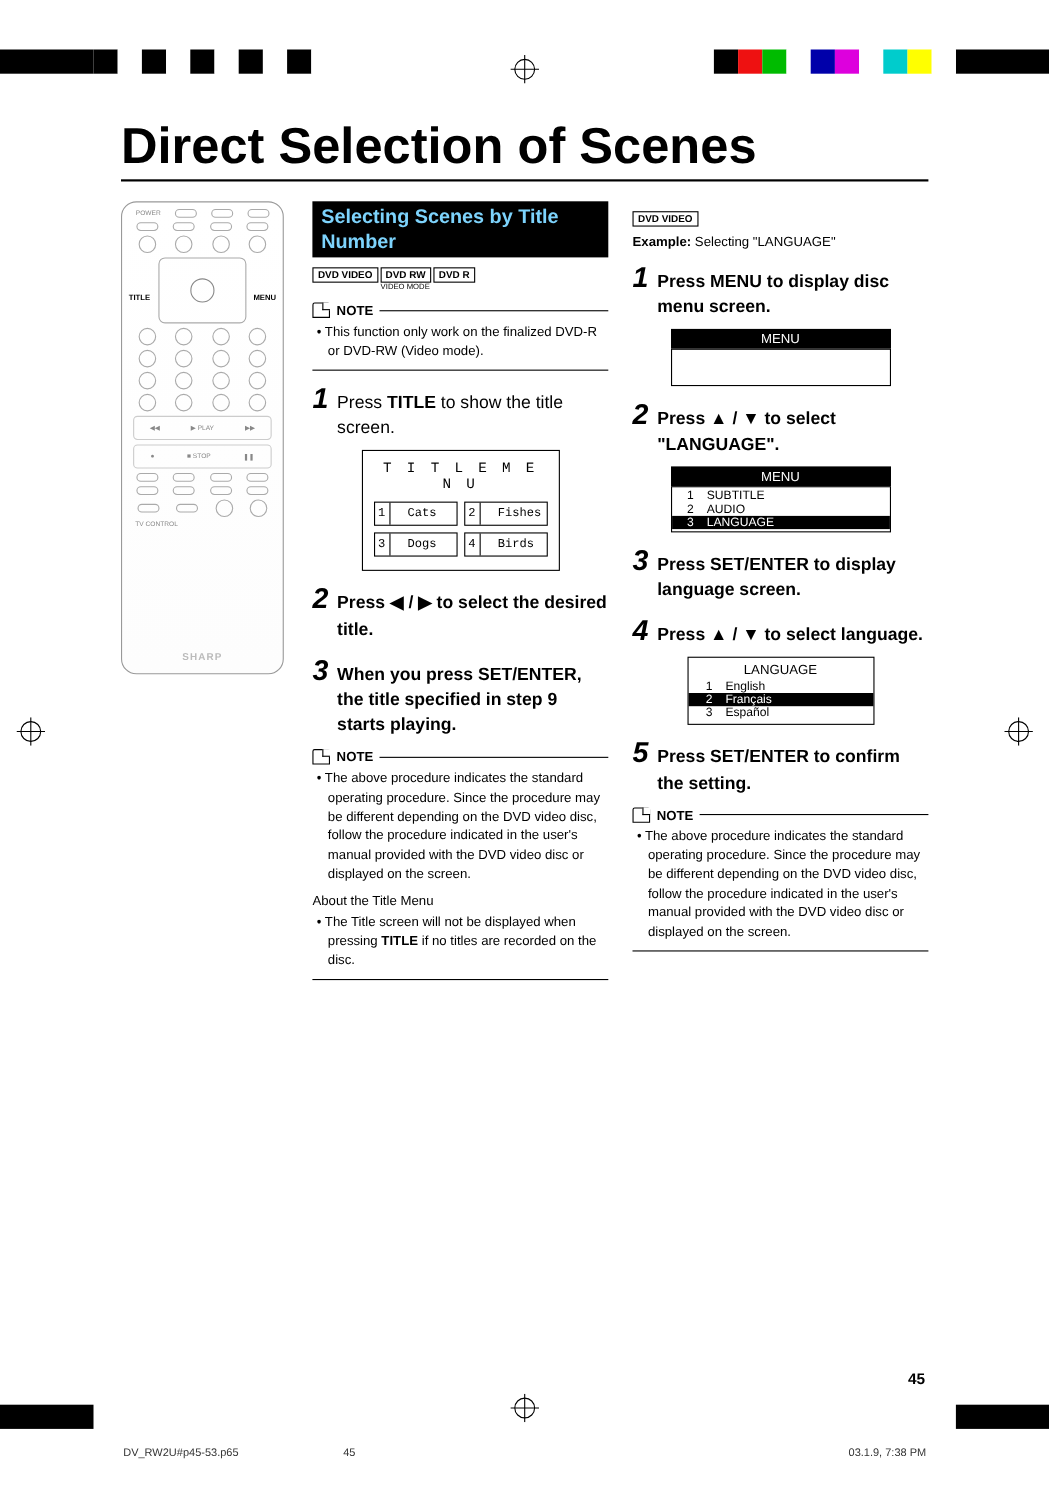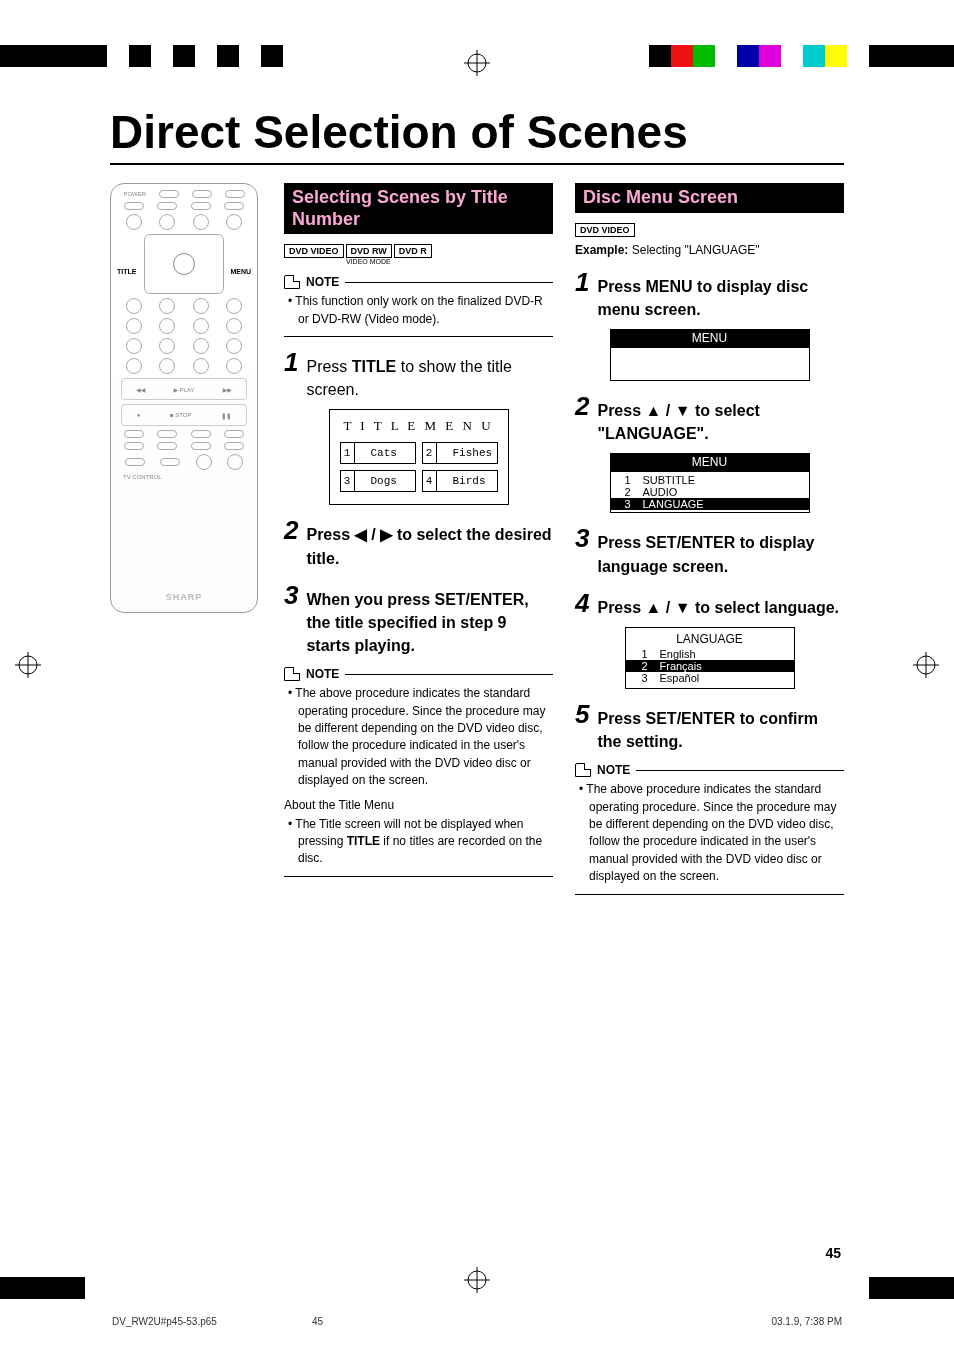--- a/index.html
+++ b/index.html
@@ -37,39 +37,39 @@
   .remote .nav .c{position:absolute;width:22px;height:22px;border:1px solid #888;border-radius:50%;top:50%;left:50%;transform:translate(-50%,-50%)}
   .remote .label-title{position:absolute;left:6px;top:84px;font-size:7px;color:#000;font-weight:bold}
   .remote .label-menu{position:absolute;right:6px;top:84px;font-size:7px;color:#000;font-weight:bold}
   .remote .brand{position:absolute;bottom:10px;left:0;right:0;text-align:center;font-size:9px;color:#bbb;font-weight:bold;letter-spacing:1px}
   .remote .playrow{height:22px;border:1px solid #ccc;border-radius:4px;margin:4px 4px;display:flex;align-items:center;justify-content:space-around}
   .remote .tbl{font-size:6px}
 
   .col-main{flex:1;display:flex;gap:22px}
   .col-a,.col-b{flex:1;min-width:0}
 
-  .section-head{background:#000;color:#f9a8d4;font-size:18px;font-weight:bold;padding:4px 8px;line-height:1.2}
+  .section-head{background:#000;color:#7dd3fc;font-size:18px;font-weight:bold;padding:4px 8px;line-height:1.2}
   .badge{display:inline-block;border:1px solid #000;font-size:9px;padding:1px 4px;margin-right:2px;font-weight:bold}
   .badges{margin:6px 0 4px 0}
   .note-head{display:flex;align-items:center;gap:6px;margin-top:10px}
   .note-head .icon{width:16px;height:14px;border:1px solid #000;border-radius:2px 2px 0 0;position:relative}
   .note-head .icon::before{content:"";position:absolute;right:-1px;top:-1px;width:6px;height:6px;background:#fff;border-left:1px solid #000;border-bottom:1px solid #000}
   .note-head b{font-size:12px}
   .note-head .line{flex:1;border-top:1px solid #000}
   .note-text{font-size:12px;line-height:1.45;padding-left:14px;text-indent:-10px;margin:4px 0}
   .note-text::before{content:"• ";}
   .note-sub{font-size:12px;font-weight:normal;margin-top:8px}
 
   .step{display:flex;gap:8px;margin:12px 0 4px 0}
   .step-num{font-size:26px;font-weight:bold;font-style:italic;line-height:1}
   .step-txt{font-size:16px;line-height:1.45;flex:1;padding-top:6px}
   .step-txt b{font-weight:bold}
 
   .title-menu-box{width:180px;margin:8px auto 8px auto;border:1px solid #000;padding:8px 10px 12px 10px}
-  .title-menu-box .tm-title{font-family:Liberation Serif, serif;font-size:13px;letter-spacing:3px;text-align:center;margin-bottom:8px}
+  .title-menu-box .tm-title{font-family:Liberation Mono, monospace;font-size:13px;letter-spacing:3px;text-align:center;margin-bottom:8px}
   .tm-grid{display:grid;grid-template-columns:1fr 1fr;gap:6px}
   .tm-cell{display:flex;border:1px solid #000;font-family:"Courier New",monospace;font-size:11px;height:22px}
   .tm-cell .n{width:14px;border-right:1px solid #000;display:flex;align-items:center;justify-content:center}
   .tm-cell .t{flex:1;display:flex;align-items:center;padding-left:16px}
 
   .example{font-size:12px;margin:6px 0}
   .menu-box{margin:8px auto;width:200px}
   .menu-bar{background:#000;color:#fff;text-align:center;font-size:12px;padding:2px 0}
   .menu-body{border:1px solid #000;min-height:34px;font-size:11px;padding:2px 0}
   .menu-body .row{display:flex;padding:0 14px}
@@ -291,21 +291,20 @@
             <b>NOTE</b>
               <span class="line"></span>
           </div>
           <p class="note-text">The above procedure indicates the standard operating procedure. Since the procedure may be different depending on the DVD video disc, follow the procedure indicated in the user's manual provided with the DVD video disc or displayed on the screen.</p>
           <p class="note-sub">About the Title Menu</p>
           <p class="note-text"><span>The Title screen will not be displayed when pressing </span><b>TITLE</b><span> if no titles are recorded on the disc.</span></p>
           <hr class="hr-thin">
         </div>
 
         <div class="col-b">
-          <div class="section-head">Disc Menu Screen</div>
           <div class="badges"><span class="badge">DVD VIDEO</span></div>
           <p class="example"><b>Example: </b><span>Selecting "LANGUAGE"</span></p>
 
           <div class="step">
             <div class="step-num">1</div>
             <div class="step-txt"><b><span>Press </span><span>MENU</span><span> to display disc menu screen.</span></b></div>
           </div>
           <div class="menu-box">
             <div class="menu-bar">MENU</div>
             <div class="menu-body"></div>

